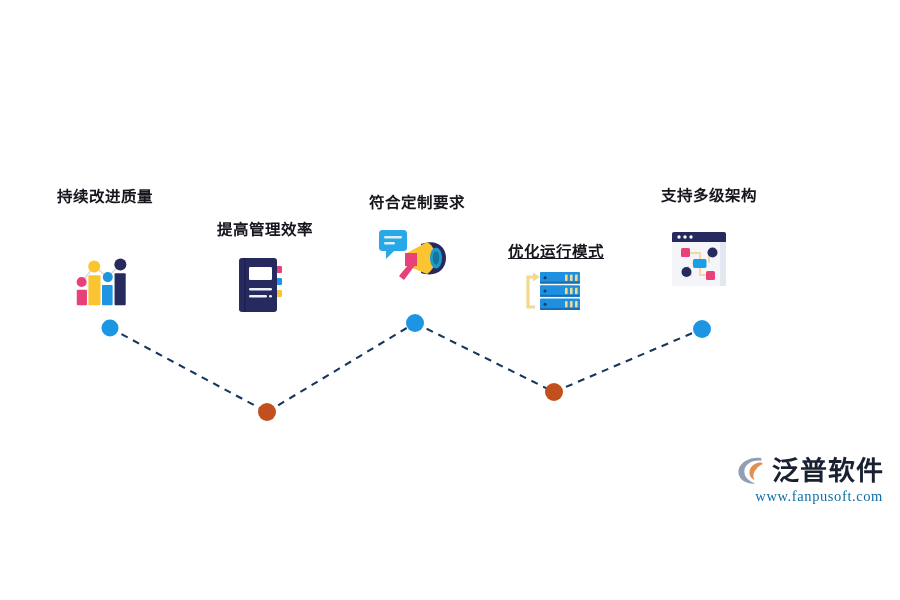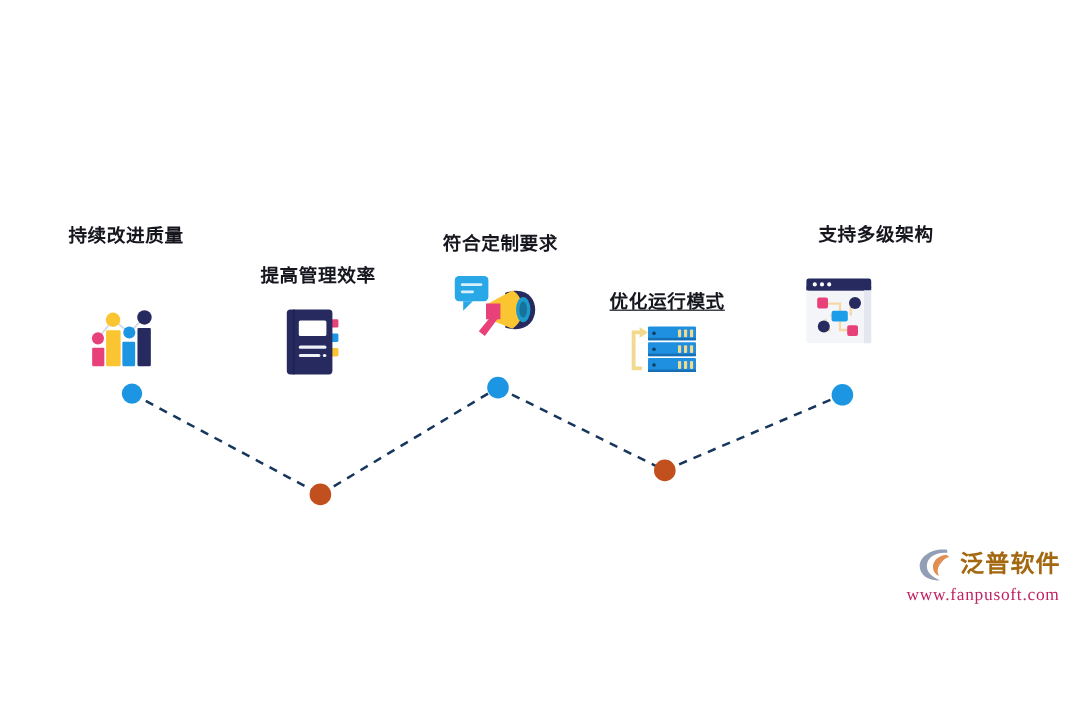--- a/index.html
+++ b/index.html
@@ -71,30 +71,30 @@
     align-items: flex-end;
     opacity: 0.96;
   }
   #watermark-top {
     display: flex;
     align-items: center;
     gap: 3px;
   }
   #wm-mark { width: 34px; height: 34px; display: block; }
   #wm-name {
-    font-size: 20px;
+    font-size: 27px;
     font-weight: 700;
-    color: #a16207;
+    color: #0f172a;
     font-family: "DejaVu Sans", "Liberation Sans", sans-serif;
     letter-spacing: 1px;
     line-height: 1;
   }
   #wm-url {
     font-size: 14.5px;
-    color: #be185d;
+    color: #0369a1;
     font-family: "Liberation Serif", "DejaVu Serif", serif;
     letter-spacing: 0.6px;
     margin-top: 1px;
     margin-right: 1px;
   }
 </style>
 </head>
 <body>
 
 <div id="stage">
@@ -216,21 +216,21 @@
             <rect x="55" y="33.9" width="2.6" height="6.5" rx="0.8"></rect>
           </g>
         </g>
       </svg>
     </div>
 
     <div class="node-dot dot-orange" style="left:554px; top:392px; width:18px; height:18px;"></div>
   </div>
 
   <div class="node">
-    <div class="node-label" style="left:730px; top:183px;">支持多级架构</div>
+    <div class="node-label" style="left:709px; top:183px;">支持多级架构</div>
 
     <div class="node-icon" style="left:699px; top:230px; width:58px; height:58px;">
       <svg viewBox="0 0 58 58" xmlns="http://www.w3.org/2000/svg">
 
         <rect x="2" y="2" width="54" height="54" rx="2" fill="#f4f5f9"></rect>
 
         <rect x="2" y="2" width="54" height="10" rx="2" fill="#262a5e"></rect>
         <rect x="2" y="9" width="54" height="3" fill="#262a5e"></rect>
         <circle cx="9" cy="7" r="1.7" fill="#ffffff"></circle>
         <circle cx="15" cy="7" r="1.7" fill="#ffffff"></circle>

